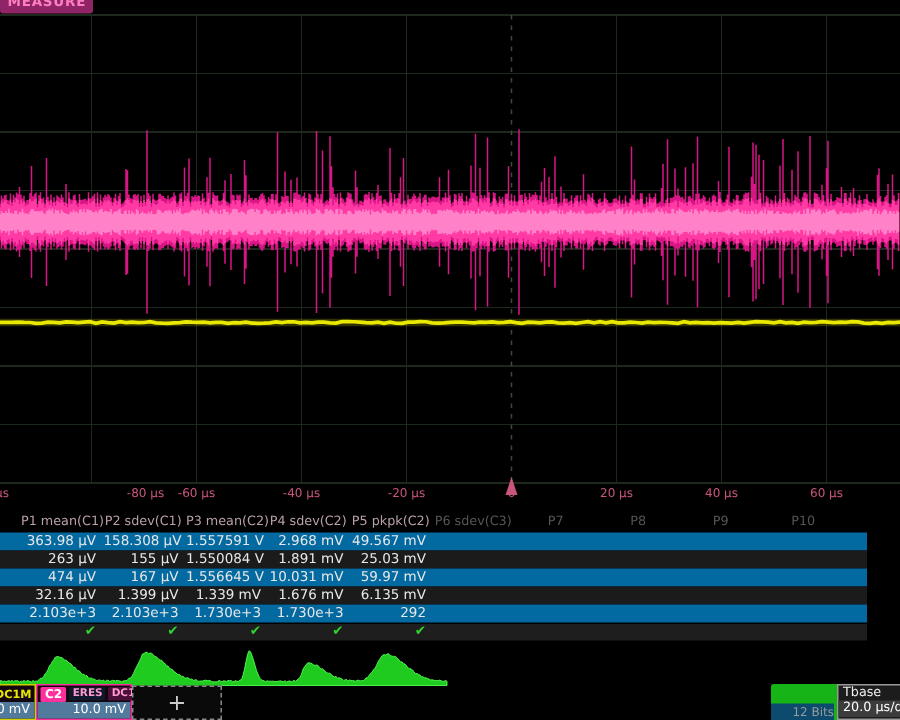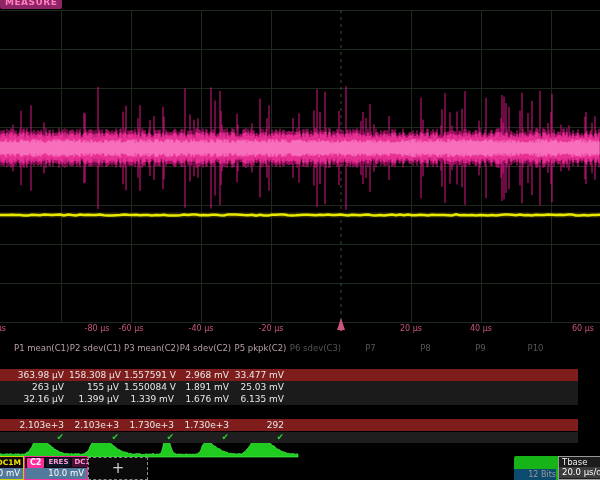--- a/index.html
+++ b/index.html
@@ -23,21 +23,21 @@
   
   #measure-table{position:absolute;left:0;top:342px;width:600px;}
   .t-row{display:flex;height:12px;line-height:12px;width:578px;}
   .t-spacer{width:14px;flex:none;}
   .t-cell{width:55px;flex:none;font-size:9px;text-align:right;padding-right:5px;box-sizing:border-box;
           white-space:nowrap;overflow:hidden;color:#e8e8e8;}
   #t-header{height:13px;line-height:13px;}
   #t-header .t-cell{text-align:center;padding-right:2px;font-size:8.5px;color:#b9a0a8;}
   #t-header .t-cell.dim{color:#555;}
   .t-row.odd{background:#1b1b1b;}
-  .t-row.even{background:#7f1d1d;margin-top:14px;}
+  .t-row.even{background:#0369a1;}
   .t-row.status{background:#1e1e1e;height:11px;line-height:11px;margin-top:1px;}
   .t-row.status .t-cell{color:#2fd32f;font-size:9px;}
   
   .descbox{position:absolute;top:456px;height:22px;border:1px solid;background:#14060f;}
   .desc-title{display:flex;align-items:center;height:11px;font-size:7.5px;gap:2px;padding:0 2px;}
   .chip{font-weight:bold;font-size:8px;padding:0 3px;height:10px;line-height:10px;border-radius:1px;}
   .tag{height:9px;line-height:9px;padding:0 2px;border-radius:1px;font-size:7px;font-weight:bold;}
   .desc-body{height:11px;line-height:11px;background:#527a9c;color:#fff;
              font-size:8.5px;text-align:right;padding-right:3px;}
   #c1-desc{left:-70px;width:92px;border-color:#cfcf00;}
@@ -77,21 +77,21 @@
 
   <div id="time-axis">
       <span class="tick" style="left: -9px;">-100 µs</span>
       <span class="tick" style="left: 61px; margin-left: 36px;">-80 µs</span>
       <span class="tick" style="left: 131px;">-60 µs</span>
       <span class="tick" style="left: 201px;">-40 µs</span>
       <span class="tick" style="left: 271px;">-20 µs</span>
       <span class="tick" style="left: 341px;">0</span>
       <span class="tick" style="left: 411px;">20 µs</span>
       <span class="tick" style="left: 481px;">40 µs</span>
-      <span class="tick" style="left: 551px; margin-left: 32px;">60 µs</span>
+      <span class="tick" style="left: 551px;">60 µs</span>
     </div>
 
   <div id="measure-table">
     <div id="t-header" class="t-row">
         <span class="t-spacer"></span>
         <span class="t-cell">P1 mean(C1)</span>
         <span class="t-cell">P2 sdev(C1)</span>
         <span class="t-cell">P3 mean(C2)</span>
         <span class="t-cell">P4 sdev(C2)</span>
         <span class="t-cell">P5 pkpk(C2)</span>
@@ -101,29 +101,37 @@
         <span class="t-cell dim">P9</span>
         <span class="t-cell dim">P10</span>
       </div>
     <div id="t-body">
         <div class="t-row even">
           <span class="t-spacer"></span>
           <span class="t-cell">363.98 µV</span>
           <span class="t-cell">158.308 µV</span>
           <span class="t-cell">1.557591 V</span>
           <span class="t-cell">2.968 mV</span>
-          <span class="t-cell">33.477 mV</span>
+          <span class="t-cell">49.567 mV</span>
         </div>
         <div class="t-row odd">
           <span class="t-spacer"></span>
           <span class="t-cell">263 µV</span>
           <span class="t-cell">155 µV</span>
           <span class="t-cell">1.550084 V</span>
           <span class="t-cell">1.891 mV</span>
           <span class="t-cell">25.03 mV</span>
+        </div>
+        <div class="t-row even">
+          <span class="t-spacer"></span>
+          <span class="t-cell">474 µV</span>
+          <span class="t-cell">167 µV</span>
+          <span class="t-cell">1.556645 V</span>
+          <span class="t-cell">10.031 mV</span>
+          <span class="t-cell">59.97 mV</span>
         </div>
         <div class="t-row odd">
           <span class="t-spacer"></span>
           <span class="t-cell">32.16 µV</span>
           <span class="t-cell">1.399 µV</span>
           <span class="t-cell">1.339 mV</span>
           <span class="t-cell">1.676 mV</span>
           <span class="t-cell">6.135 mV</span>
         </div>
         <div class="t-row even">

